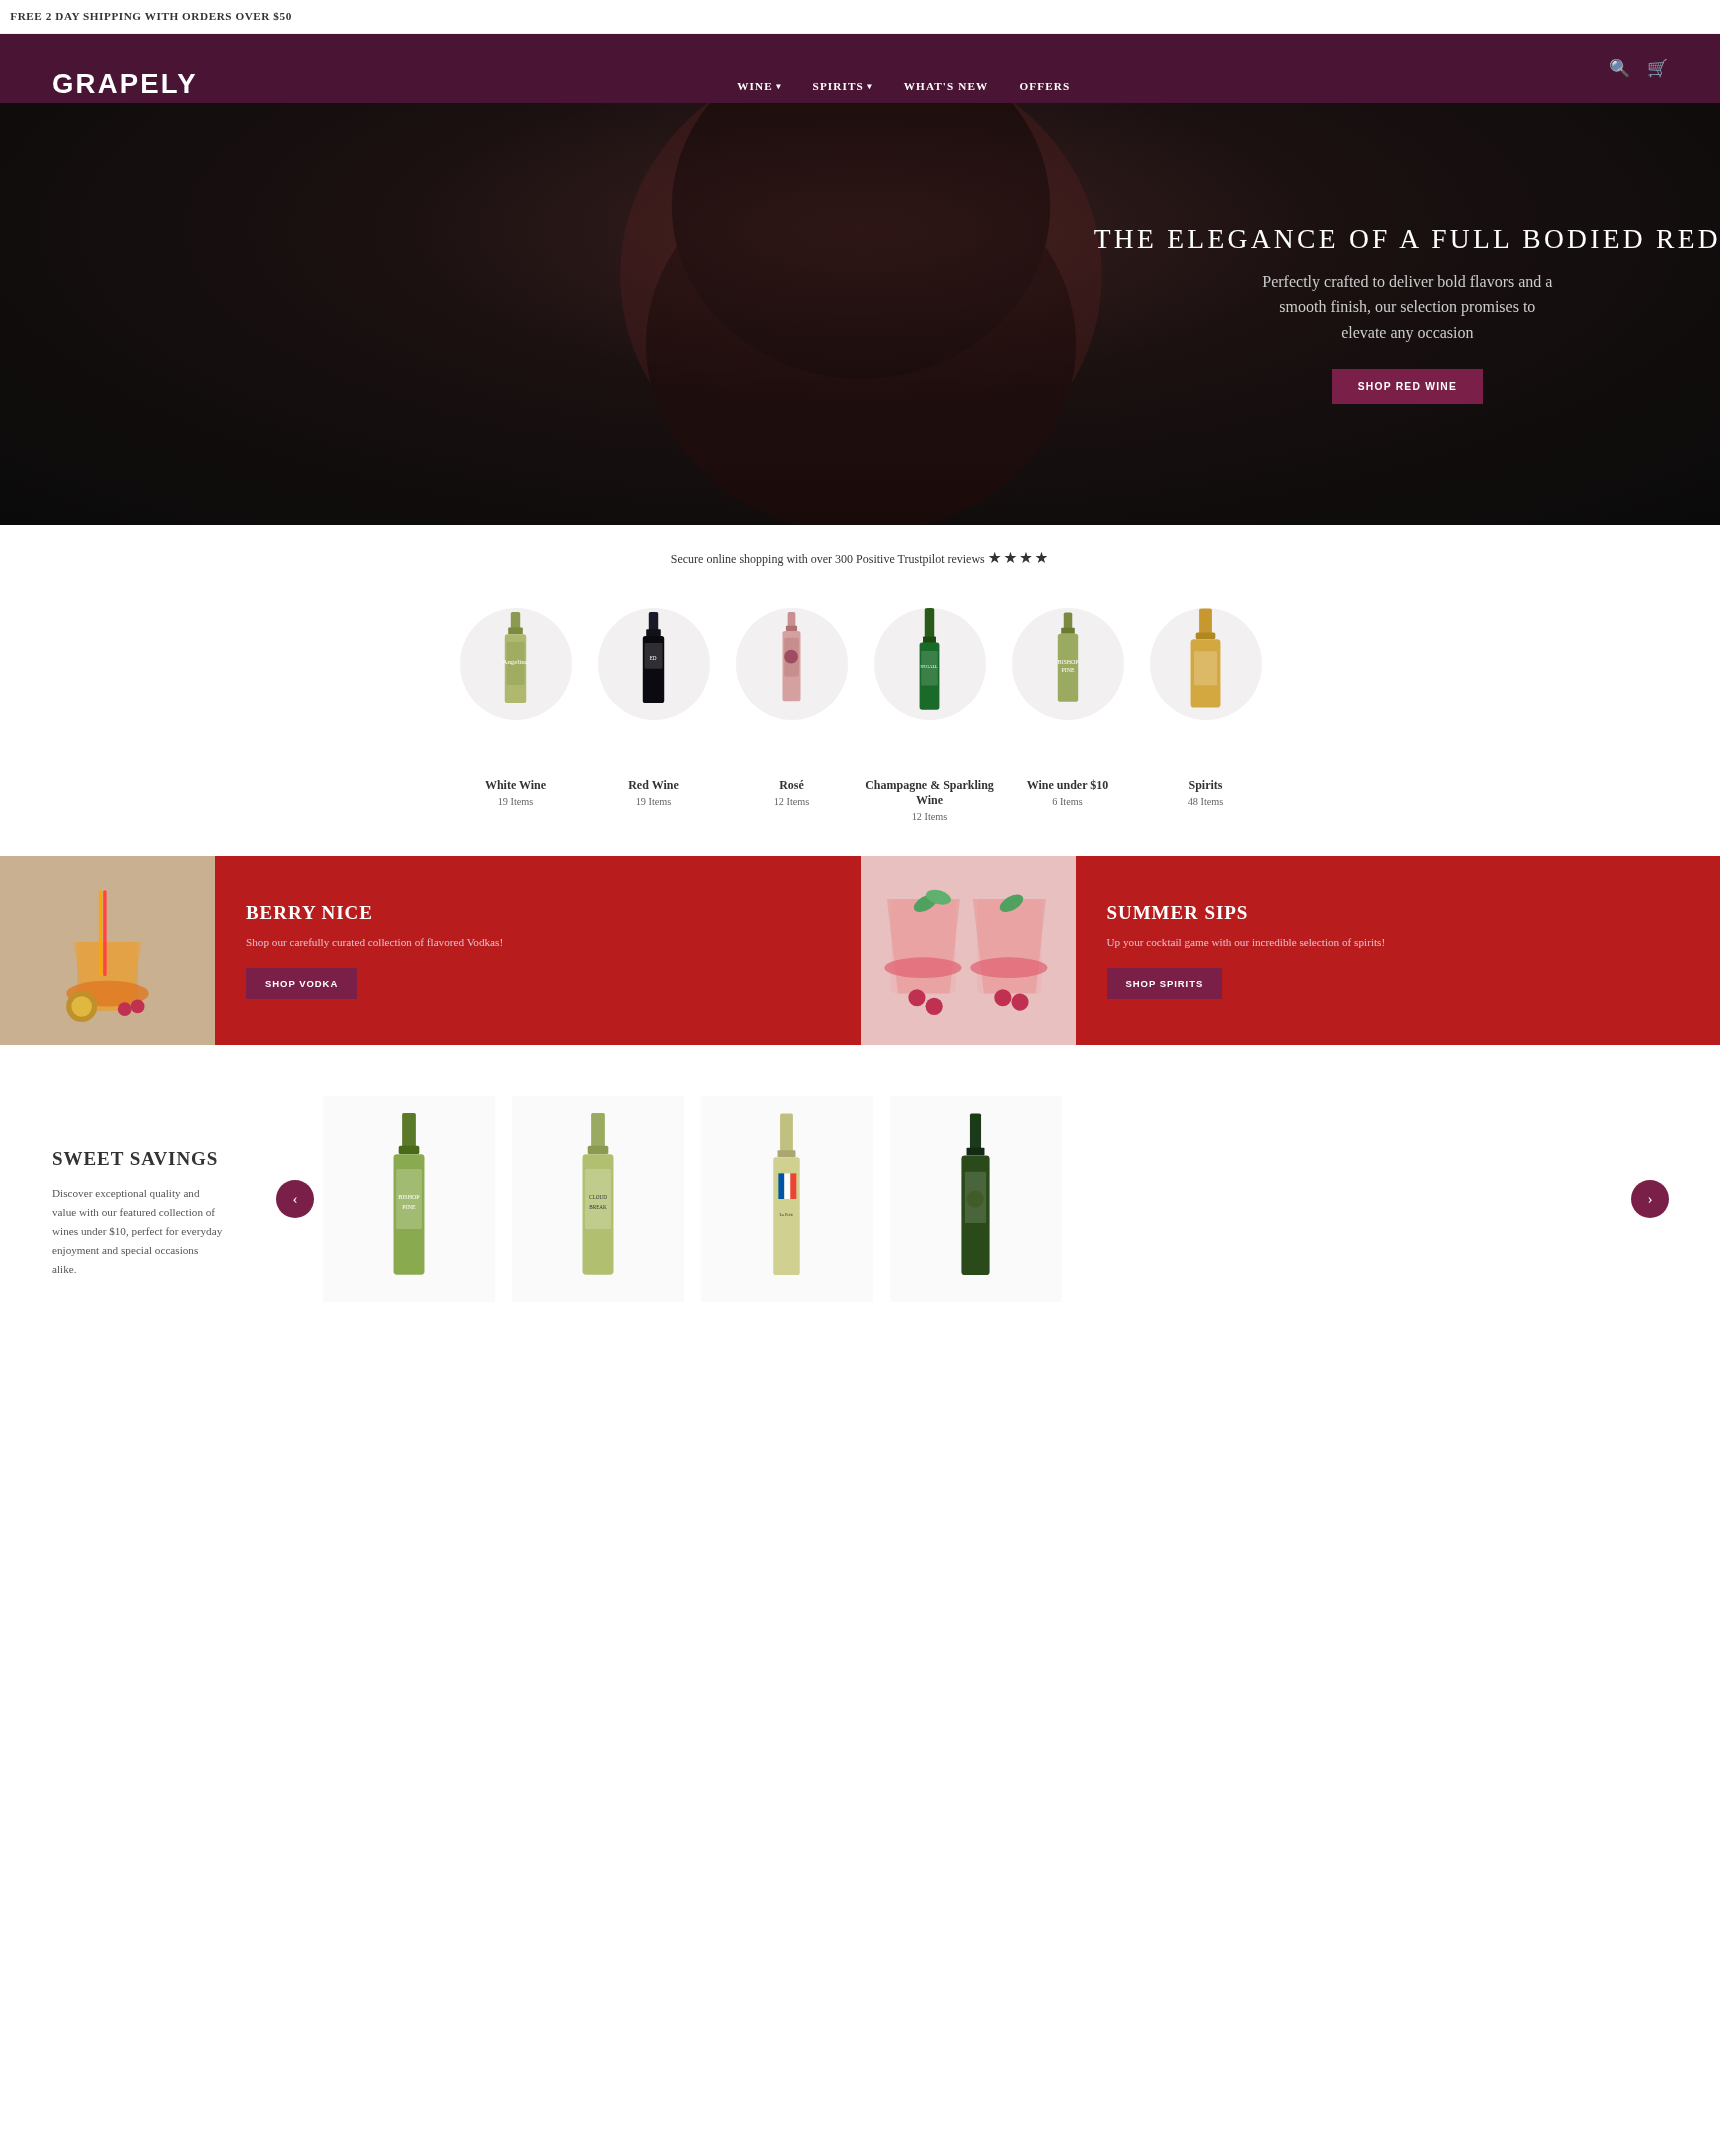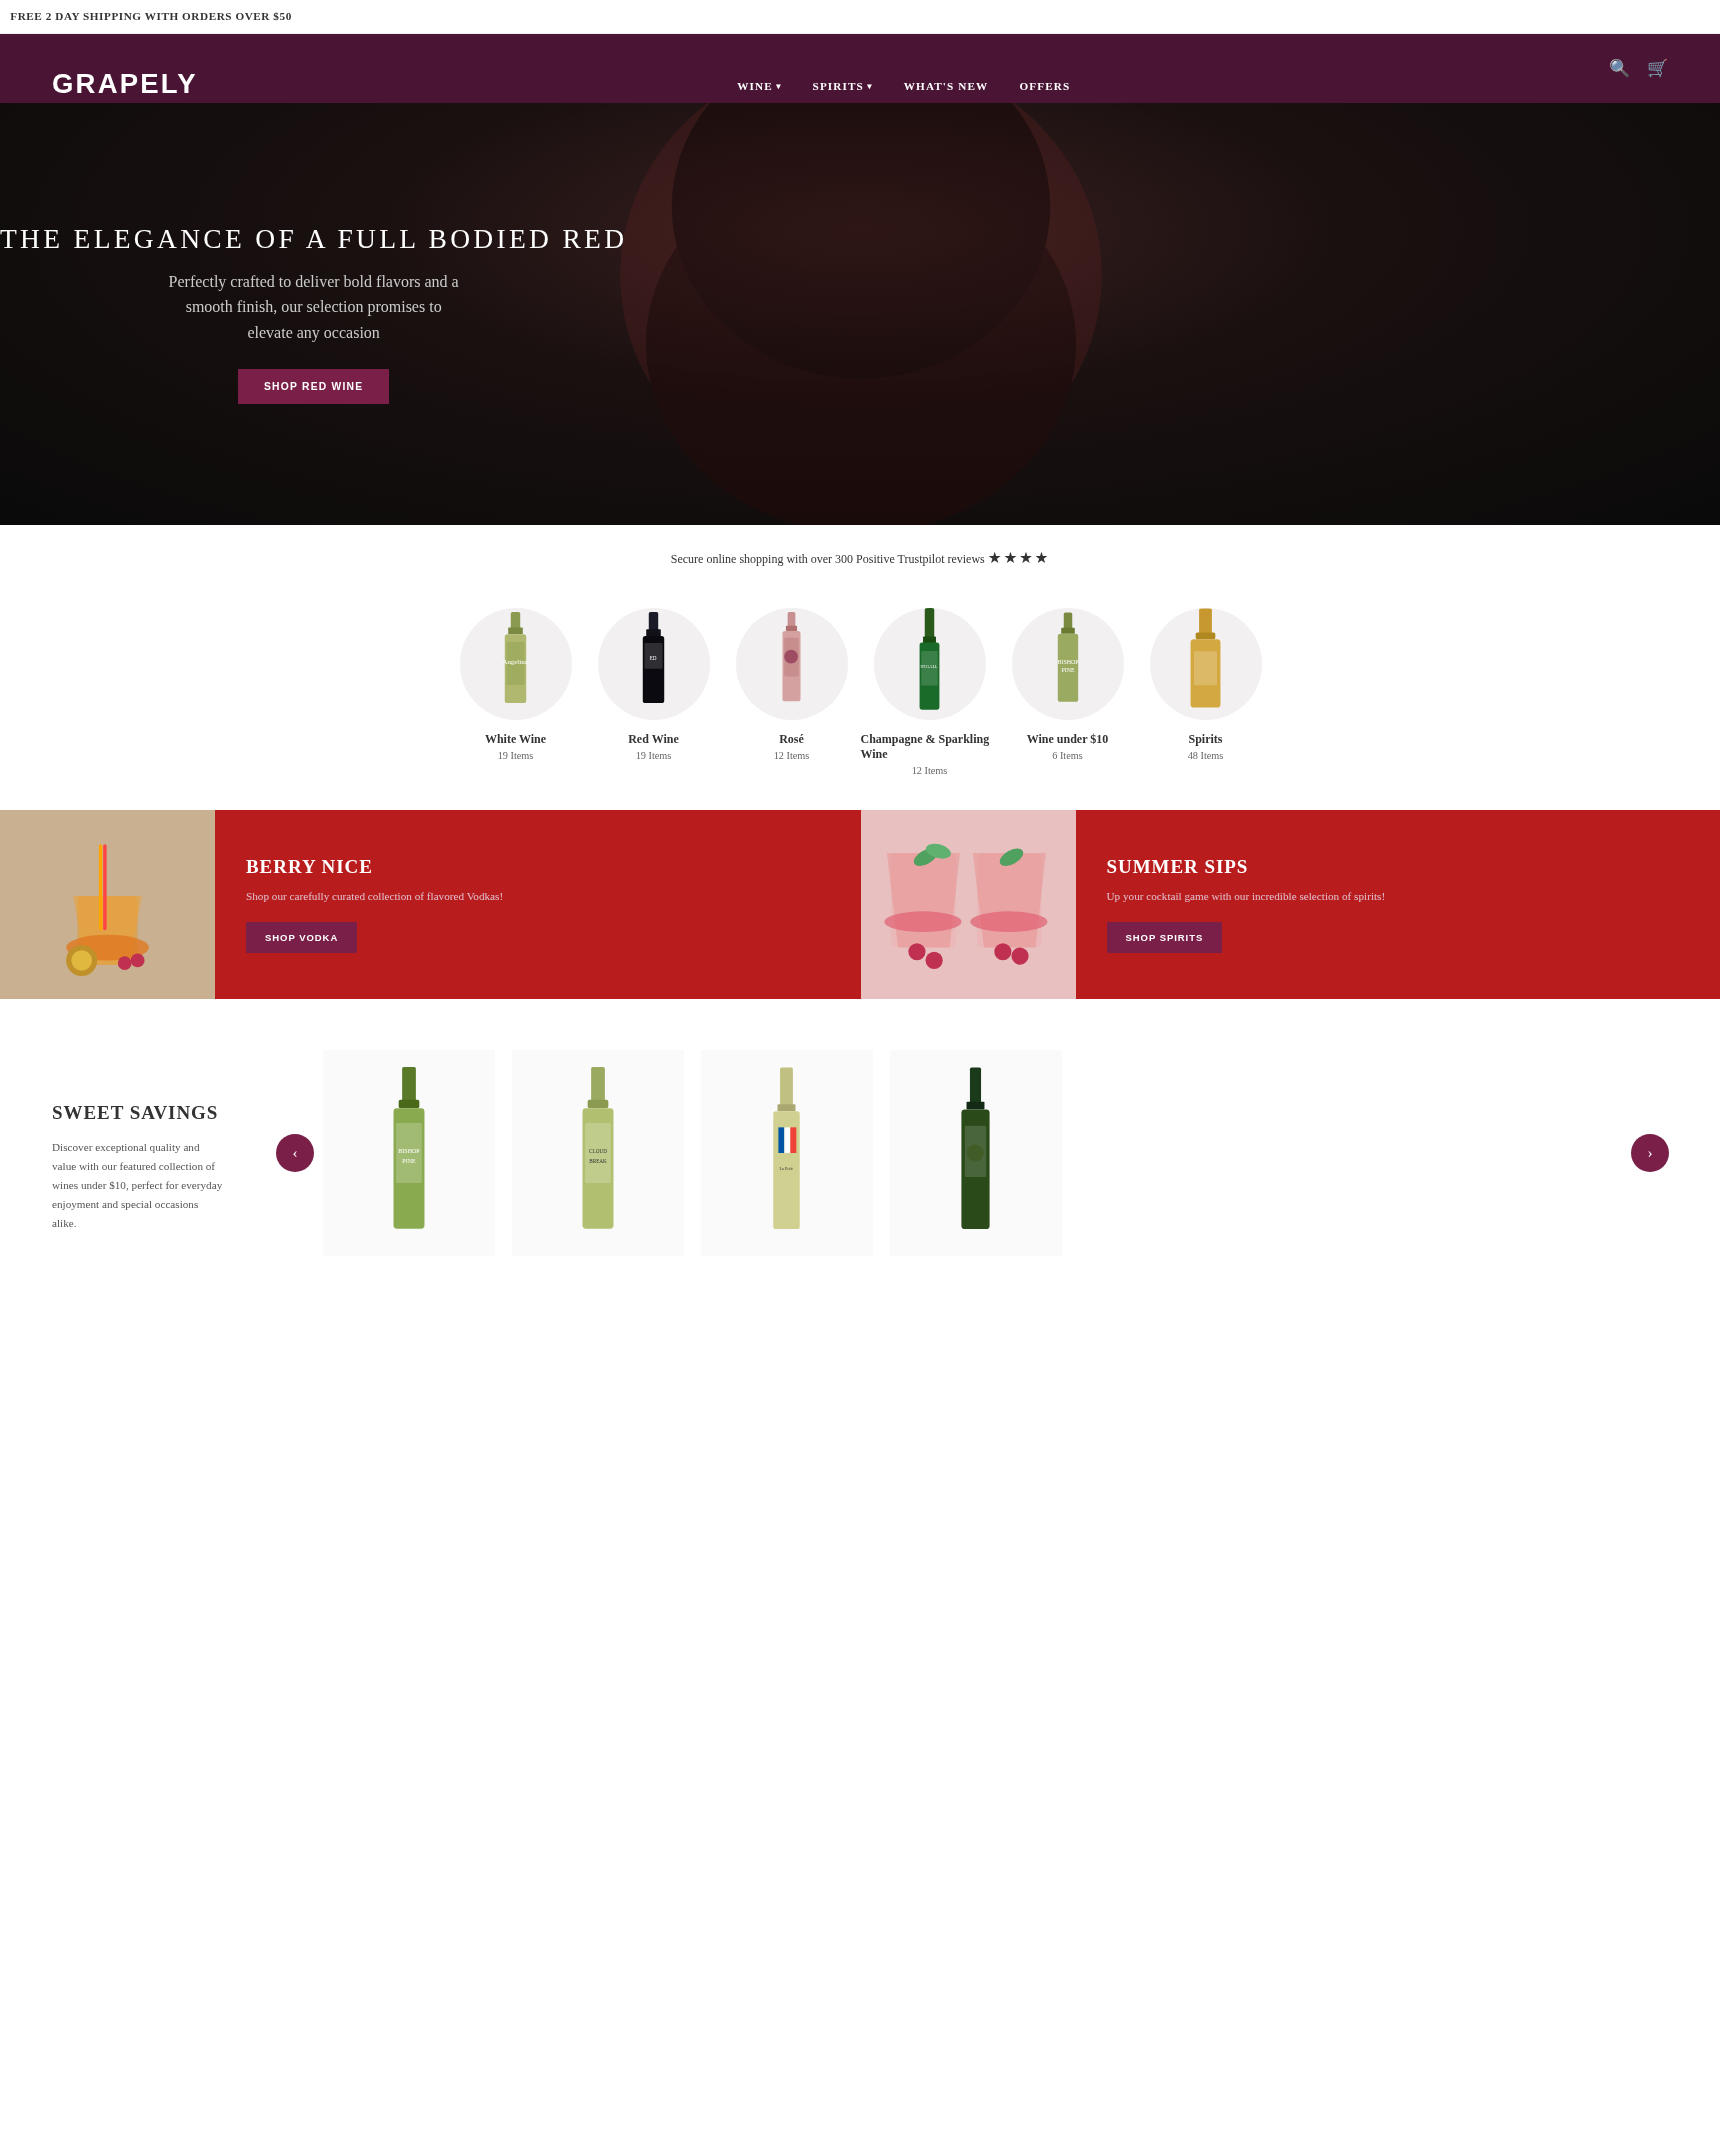--- a/index.html
+++ b/index.html
@@ -65,21 +65,21 @@
     }
 
     
     .hero {
       width: 100%;
       height: 422px;
       background: #1a1a1a;
       position: relative;
       display: flex;
       align-items: center;
-      justify-content: flex-start;
+      justify-content: flex-end;
       overflow: hidden;
     }
     .hero-bg {
       position: absolute;
       inset: 0;
       background: radial-gradient(ellipse at 50% 30%, #3a2020 0%, #1a1010 40%, #0a0a0a 100%);
     }
     .hero-content {
       position: relative;
       text-align: center;
@@ -148,22 +148,23 @@
       background: #f2f0f0;
       display: flex;
       align-items: center;
       justify-content: center;
       margin-bottom: 12px;
       overflow: hidden;
     }
     .category-name {
       font-size: 12px;
       font-weight: 700;
-      text-align: left;
+      text-align: center;
       margin-bottom: 3.4px;
+      margin-top: 46px;
     }
     .category-count {
       font-size: 10.3px;
       color: #666;
       text-align: center;
     }
 
     
     .promo-section {
       display: flex;

